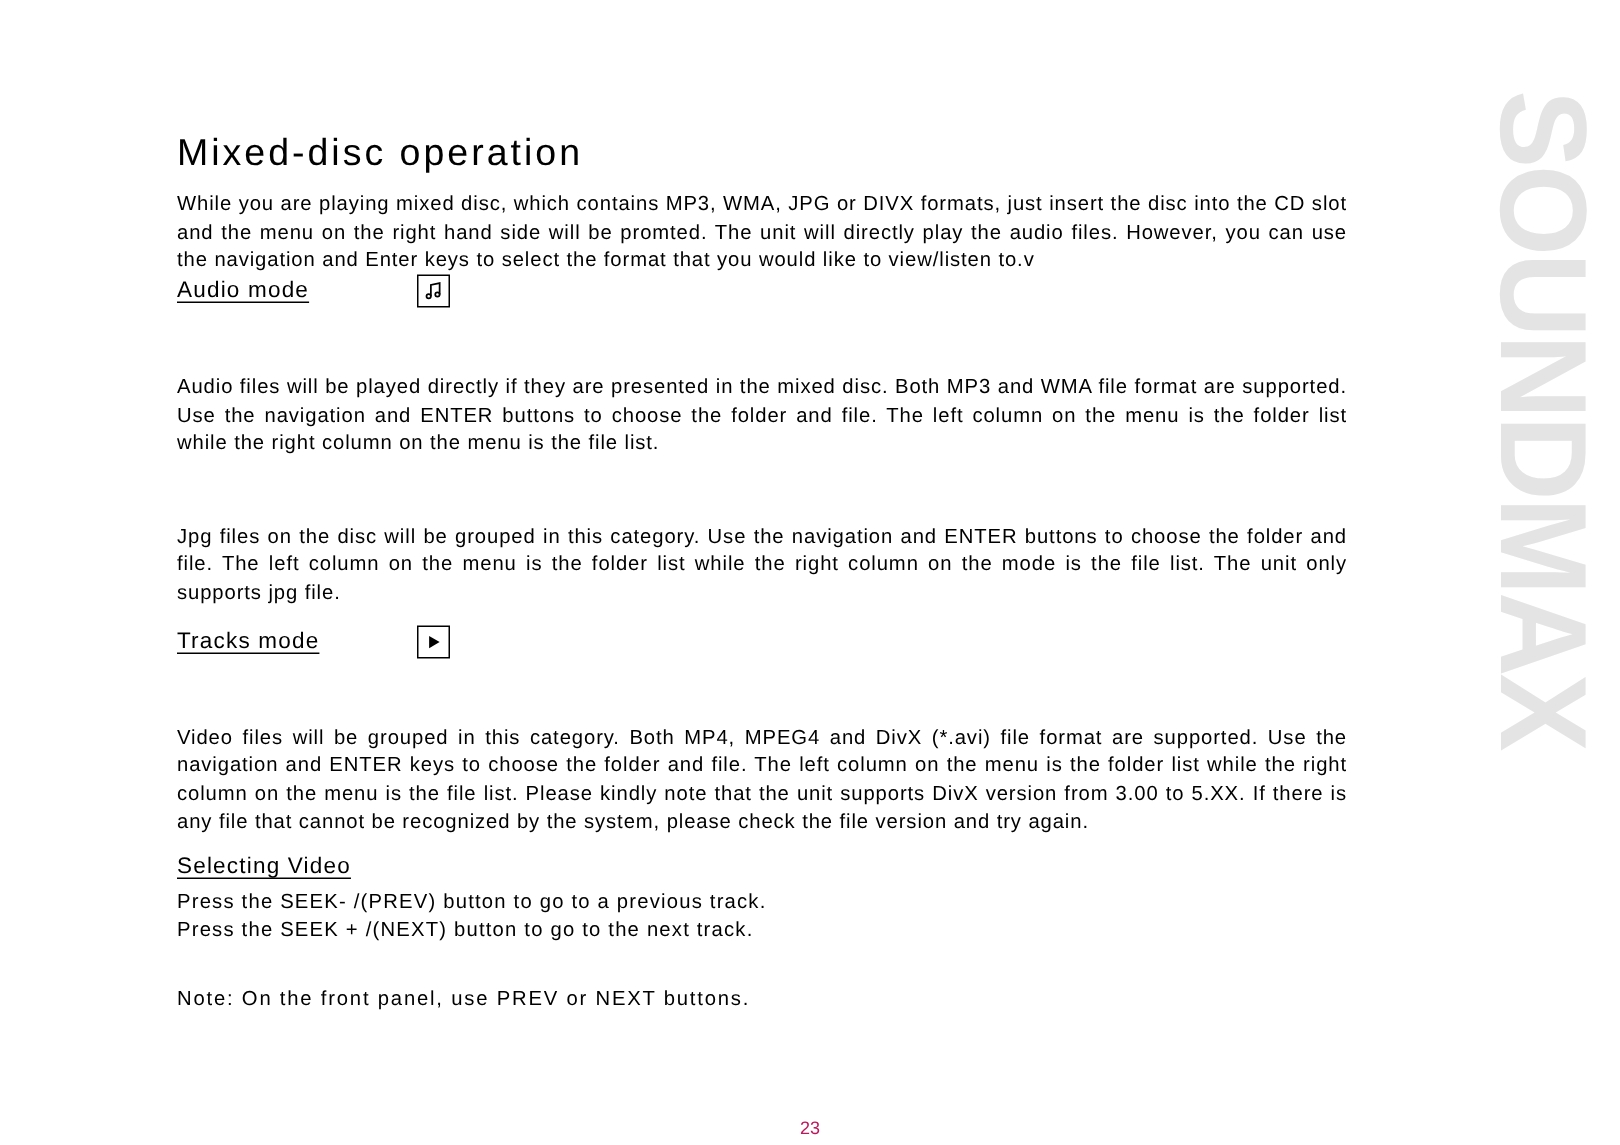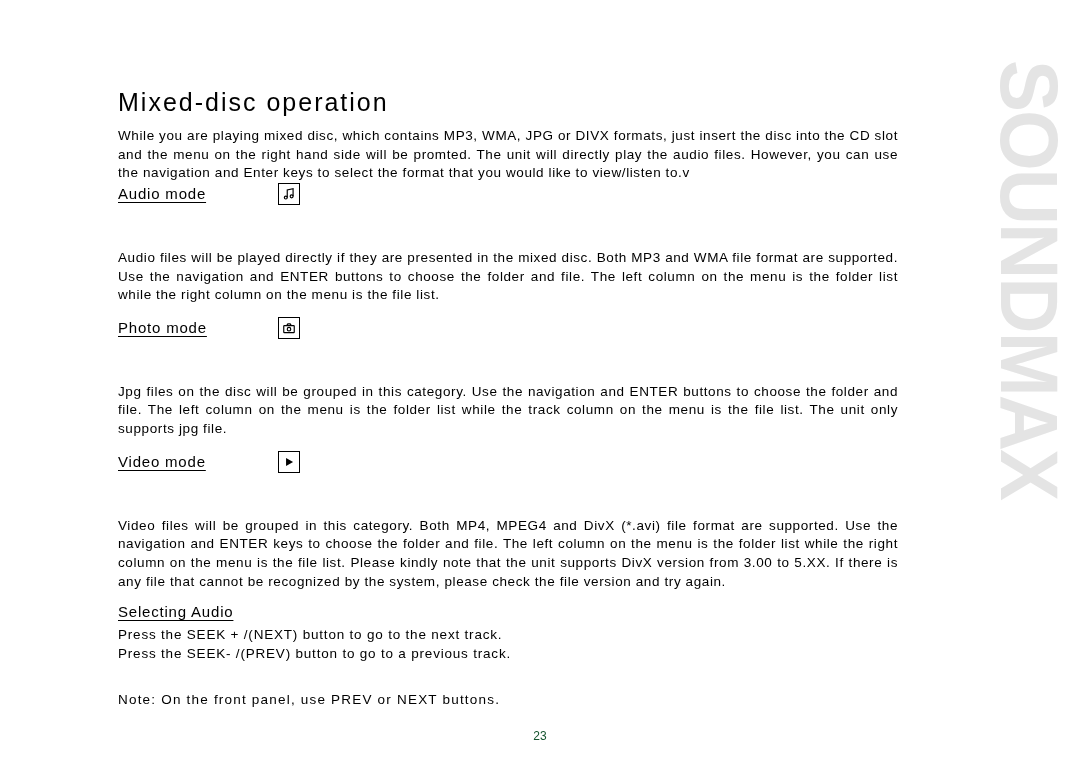--- a/index.html
+++ b/index.html
@@ -85,25 +85,25 @@
     }
     .tracks-text {
       font-size: 13.5px;
       letter-spacing: 0.8px;
       line-height: 1.4;
       color: #000;
       margin-bottom: 12px;
     }
     .page-number {
       position: absolute;
-      bottom: 20px;
+      bottom: 4px;
       left: 50%;
       transform: translateX(-50%);
       font-size: 12px;
-      color: #14532d;
+      color: #be185d;
     }
     .brand-vertical {
       position: absolute;
       right: 18px;
       top: 60px;
       font-family: "Arial Black", Arial, sans-serif;
       font-weight: 900;
       font-size: 78px;
       color: #e4e4e4;
       letter-spacing: -2px;
@@ -129,48 +129,38 @@
       <span class="icon-box">
         <svg viewBox="0 0 24 24" fill="none" stroke="#000" stroke-width="2">
           <path d="M9 18V5l10-2v13"></path>
           <circle cx="6.5" cy="18" r="2.5" fill="none"></circle>
           <circle cx="16.5" cy="16" r="2.5" fill="none"></circle>
         </svg>
       </span>
     </div>
     <p class="body-text">Audio files will be played directly if they are presented in the mixed disc. Both MP3 and WMA file format are supported. Use the navigation and ENTER buttons to choose the folder and file. The left column on the menu is the folder list while the right column on the menu is the file list.</p>
 
-    <div class="section-row">
-      <span class="section-heading">Photo mode</span>
-      <span class="icon-box">
-        <svg viewBox="0 0 24 24" fill="none" stroke="#000" stroke-width="2">
-          <rect x="3" y="8" width="18" height="12" rx="1"></rect>
-          <path d="M8 8l2-3h4l2 3"></path>
-          <circle cx="12" cy="14" r="3"></circle>
-        </svg>
-      </span>
-    </div>
-    <p class="body-text">Jpg files on the disc will be grouped in this category. Use the navigation and ENTER buttons to choose the folder and file. The left column on the menu is the folder list while the track column on the menu is the file list. The unit only supports jpg file.</p>
+    <p class="body-text">Jpg files on the disc will be grouped in this category. Use the navigation and ENTER buttons to choose the folder and file. The left column on the menu is the folder list while the right column on the mode is the file list. The unit only supports jpg file.</p>
 
     <div class="section-row">
-      <span class="section-heading">Video mode</span>
+      <span class="section-heading">Tracks mode</span>
       <span class="icon-box">
         <svg viewBox="0 0 24 24" fill="#000">
           <polygon points="7,5 19,12 7,19"></polygon>
         </svg>
       </span>
     </div>
     <p class="body-text">Video files will be grouped in this category. Both MP4, MPEG4 and DivX (*.avi) file format are supported. Use the navigation and ENTER keys to choose the folder and file. The left column on the menu is the folder list while the right column on the menu is the file list. Please kindly note that the unit supports DivX version from 3.00 to 5.XX. If there is any file that cannot be recognized by the system, please check the file version and try again.</p>
 
     <div class="section-row">
-      <span class="section-heading">Selecting Audio</span>
+      <span class="section-heading">Selecting Video</span>
     </div>
     <div class="tracks-text">
+      <div>Press the SEEK- /(PREV) button to go to a previous track.</div>
       <div>Press the SEEK + /(NEXT) button to go to the next track.</div>
-      <div>Press the SEEK- /(PREV) button to go to a previous track.</div>
     </div>
     <p class="note-text">Note: On the front panel, use PREV or NEXT buttons.</p>
 
   </div>
 
   <div class="page-number">23</div>
 
   <div class="brand-vertical">SOUNDMAX</div>
 </div>
 

